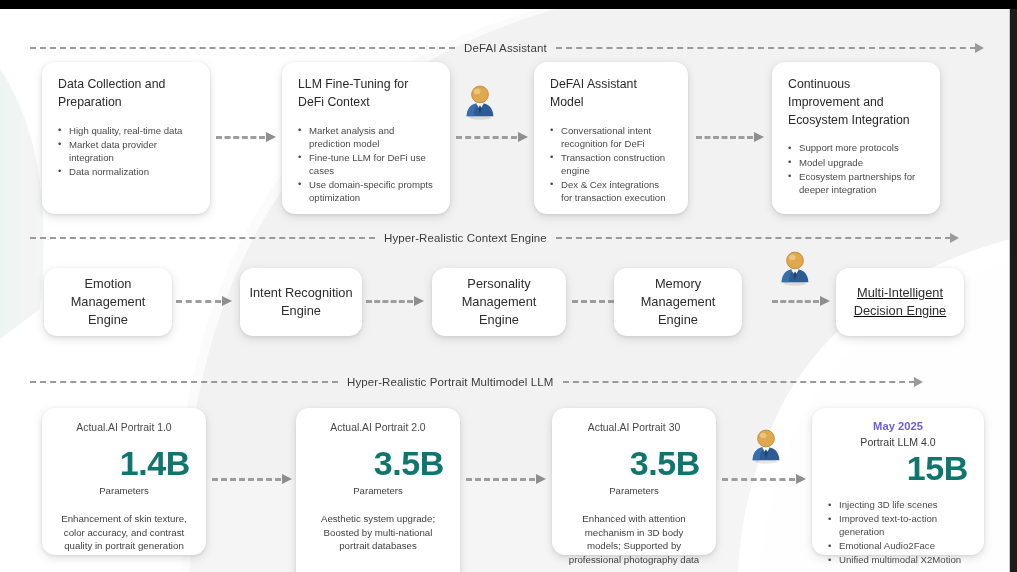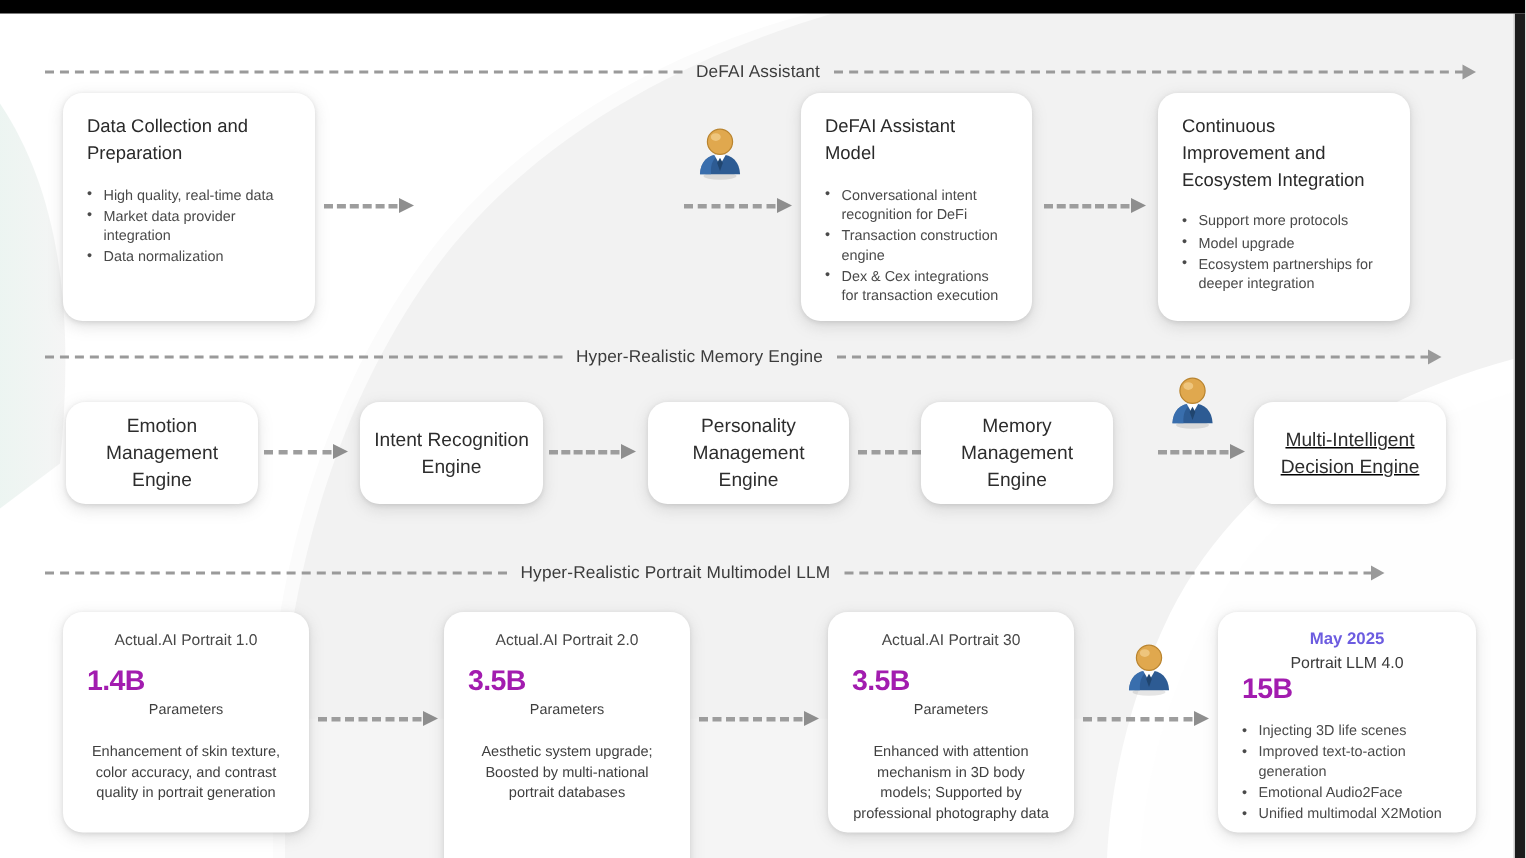--- a/index.html
+++ b/index.html
@@ -84,21 +84,21 @@
     font-size: 10.4px; color: #484848; text-align: center; margin-bottom: 11px;
   }
   .model-date {
     font-size: 11.2px; color: #6c5ce0; text-align: center;
     font-weight: bold; margin-bottom: 4px;
   }
   .model-sub {
     font-size: 10.6px; color: #3a3a3a; text-align: center; margin-bottom: 1px;
   }
   .model-num {
-    font-size: 19px; font-weight: bold; color: #a21caf; text-align: left;
+    font-size: 34px; font-weight: bold; color: #0f766e; text-align: right;
     line-height: 1.12; letter-spacing: -0.4px;
   }
   .model-params {
     font-size: 9.6px; color: #3f3f3f; text-align: center; margin-top: 3px;
   }
   .model-desc {
     font-size: 9.7px; color: #3f3f3f; text-align: center;
     line-height: 1.4; margin-top: 16px;
   }
   .model-bullets { margin-top: 11px; }
@@ -163,20 +163,28 @@
       <li>Market data provider integration</li>
       <li>Data normalization</li>
     </ul>
   </div>
 
   <div class="conn" style="left:216px; top:132px; width:60px;">
     <div class="line"></div>
     <div class="head"></div>
   </div>
 
+  <div class="card" style="left:282px; top:62px; width:168px; height:152px;">
+    <div class="card-title">LLM Fine-Tuning for DeFi Context</div>
+    <ul class="bullets">
+      <li>Market analysis and prediction model</li>
+      <li>Fine-tune LLM for DeFi use cases</li>
+      <li>Use domain-specific prompts optimization</li>
+    </ul>
+  </div>
 
   <div class="conn" style="left:456px; top:132px; width:72px;">
     <div class="line"></div>
     <div class="head"></div>
   </div>
 
   <div class="card" style="left:534px; top:62px; width:154px; height:152px;">
     <div class="card-title center">DeFAI Assistant Model</div>
     <ul class="bullets">
       <li>Conversational intent recognition for DeFi</li>
@@ -205,21 +213,21 @@
     <path d="M17 19 C8.5 19 4 24 3.6 32.2 L11 32.2 C10.5 25 12.8 21 17 19 Z" fill="#3d74b5" opacity="0.75"></path>
     <path d="M13.2 19.4 L17 26 L20.8 19.4 L17 18 Z" fill="#ffffff"></path>
     <path d="M17 21.2 L18.9 24.6 L17 30 L15.1 24.6 Z" fill="#20456f"></path>
     <circle cx="17" cy="10.5" r="8.4" fill="#e0a84e"></circle>
     <circle cx="17" cy="10.5" r="8.4" fill="none" stroke="#b9842f" stroke-width="0.8"></circle>
     <ellipse cx="14.2" cy="7.4" rx="3.3" ry="2.6" fill="#f3cf8d" opacity="0.75"></ellipse>
   </svg>
 
   <div class="timeline" style="top:228px;">
     <div class="tl-dash" style="width:345px; margin-left:30px;"></div>
-    <div class="tl-label">Hyper-Realistic Memory Engine</div>
+    <div class="tl-label">Hyper-Realistic Context Engine</div>
     <div class="tl-dash" style="width:395px;"></div>
     <div class="tl-arrow"></div>
   </div>
 
   <div class="card engine-card" style="left:44px; top:268px; width:128px; height:68px;">
     <div class="engine-label">Emotion Management Engine</div>
   </div>
   <div class="conn" style="left:176px; top:296px; width:56px;">
     <div class="line"></div>
     <div class="head"></div>

